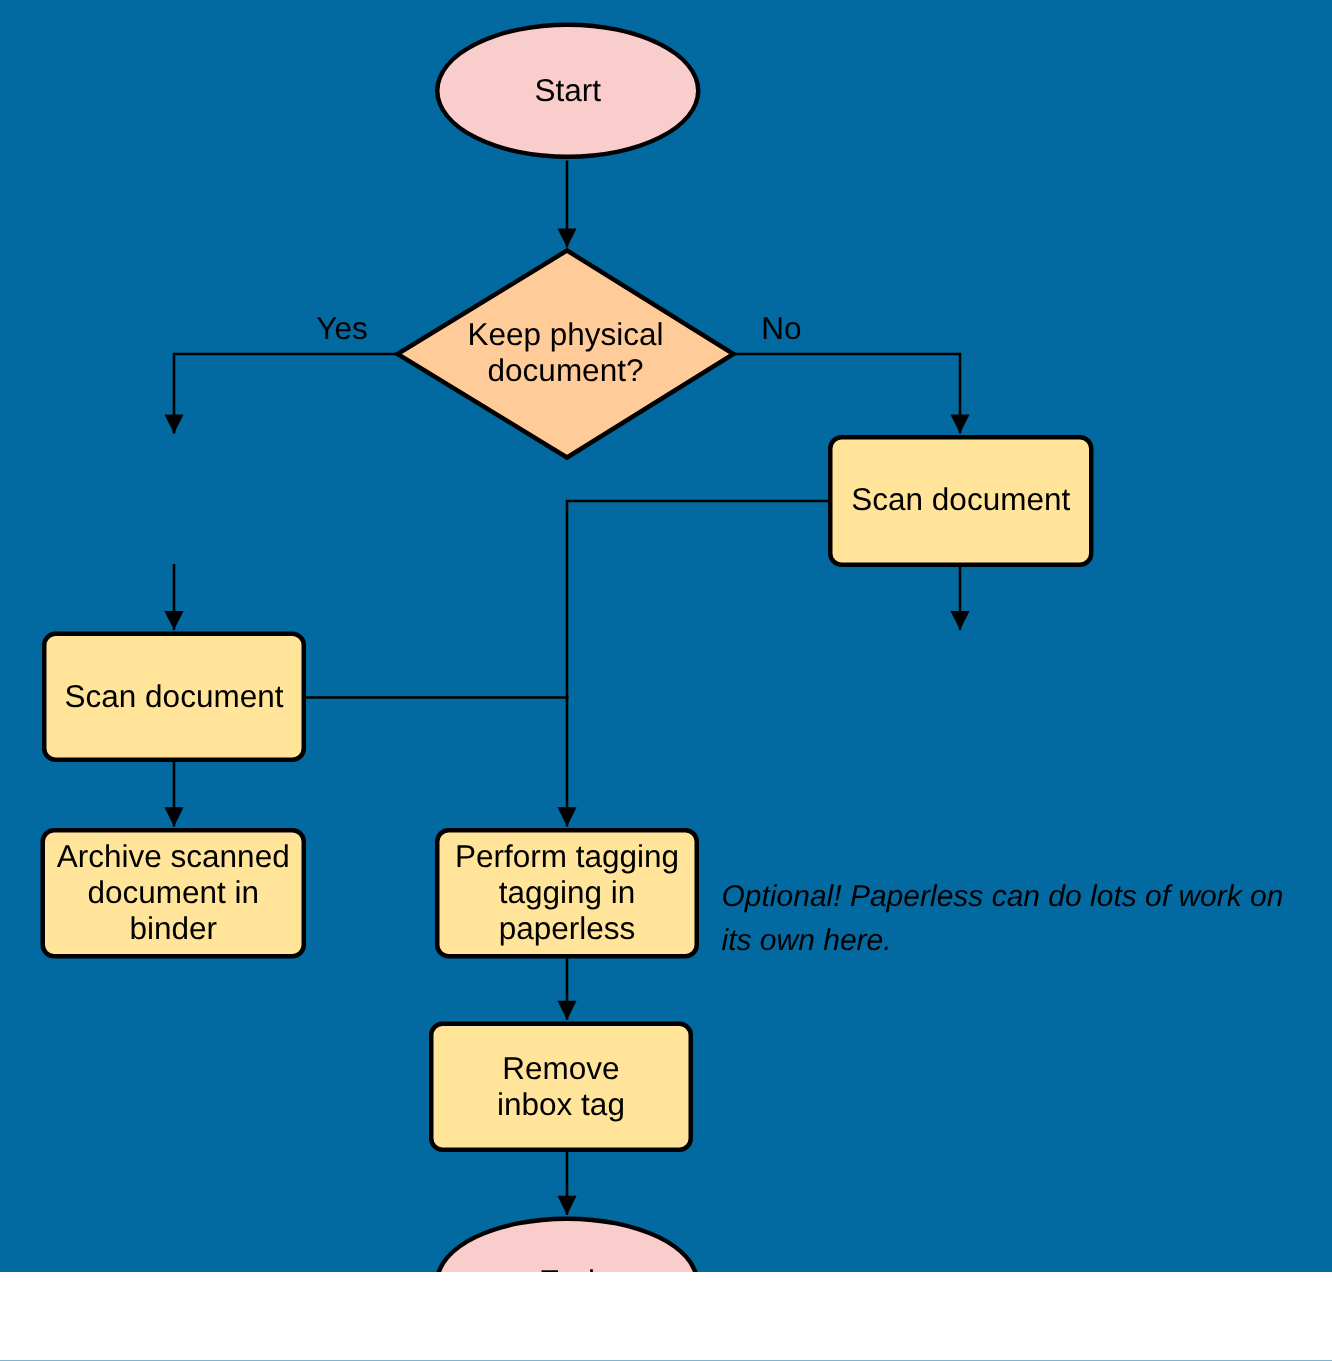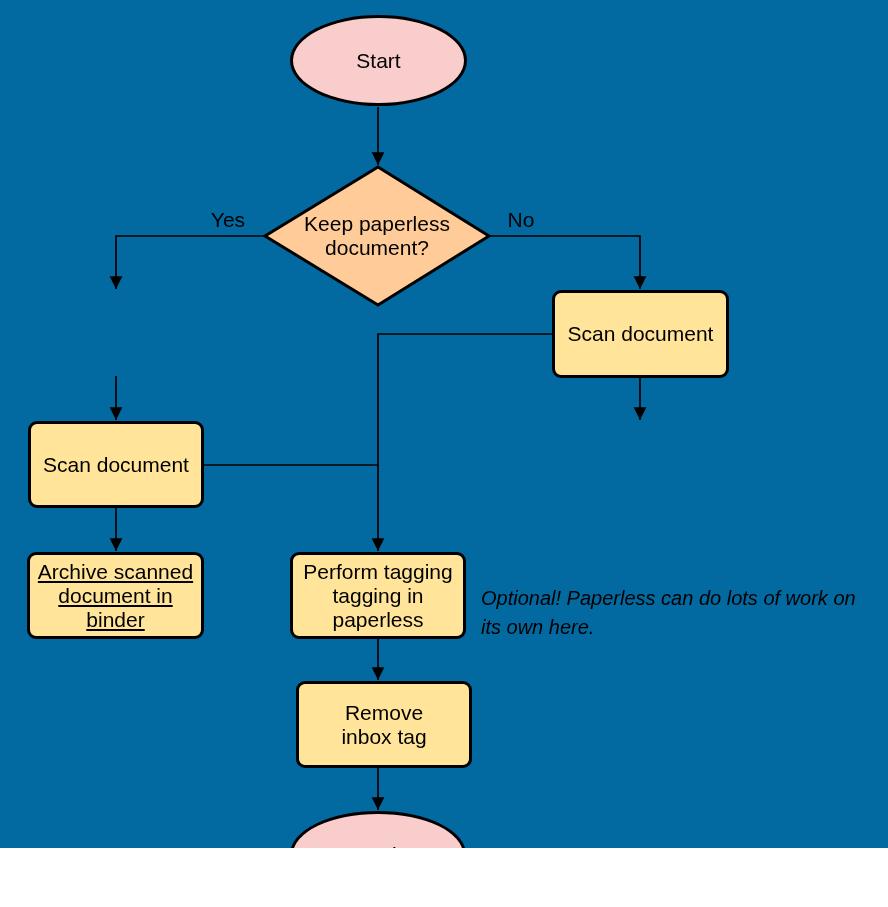--- a/index.html
+++ b/index.html
@@ -84,42 +84,42 @@
       <path d="M204 465 L379 465"></path>
       <path d="M553 334 L378 334 L378 551" marker-end="url(#arrow)"></path>
       <path d="M378 638 L378 680" marker-end="url(#arrow)"></path>
       <path d="M378 767 L378 810" marker-end="url(#arrow)"></path>
     </g>
     <polygon points="378,167 489,236 378,305 265,236" fill="#FFCC99" stroke="#000000" stroke-width="3"></polygon>
   </svg>
 
   <div class="node terminal" style="left:290px; top:15px; width:177px; height:91px;">Start</div>
 
-  <div class="node decision-label" style="left:267px; top:212px; width:220px; height:48px;">Keep paperless
+  <div class="node decision-label" style="left:267px; top:212px; width:220px; height:48px;">Keep physical
 document?</div>
 
   <div class="edge-label" style="left:203px; top:210px; width:50px;">Yes</div>
 
   <div class="edge-label" style="left:496px; top:210px; width:50px;">No</div>
 
 
   <div class="node process" style="left:28px; top:421px; width:176px; height:87px;">Scan document</div>
 
-  <div class="node process" style="left:27px; top:552px; width:177px; height:87px;text-decoration:underline;">Archive scanned
+  <div class="node process" style="left:27px; top:552px; width:177px; height:87px;">Archive scanned
 document in
 binder</div>
 
   <div class="node process" style="left:552px; top:290px; width:177px; height:88px;">Scan document</div>
 
 
   <div class="node process" style="left:290px; top:552px; width:176px; height:87px;">Perform tagging
 tagging in
 paperless</div>
 
-  <div class="node process" style="left:296px; top:681px; width:176px; height:87px;">Remove
+  <div class="node process" style="left:286px; top:681px; width:176px; height:87px;">Remove
 inbox tag</div>
 
   <div class="node terminal" style="left:290px; top:811px; width:176px; height:87px;">End</div>
 
   <div class="note" style="left:481px; top:584px; width:430px;">Optional! Paperless can do lots of work on
 its own here.</div>
 
   <div class="page-bottom-line"></div>
 
 </div>

